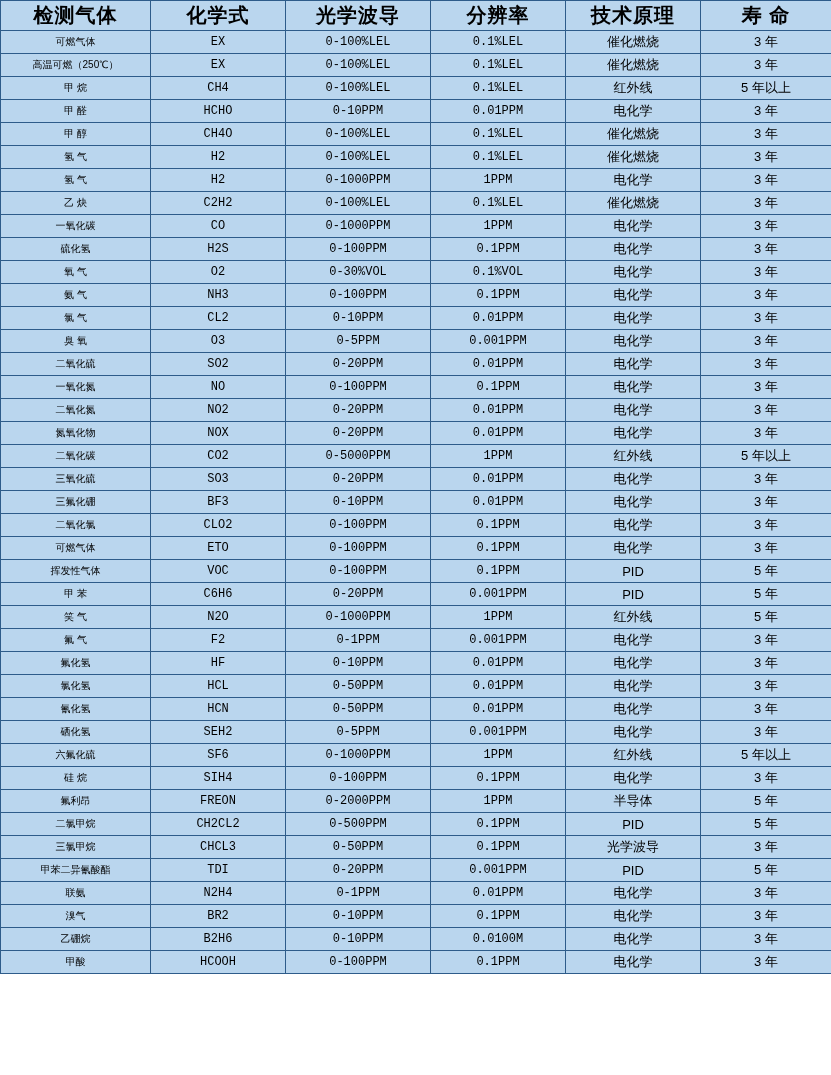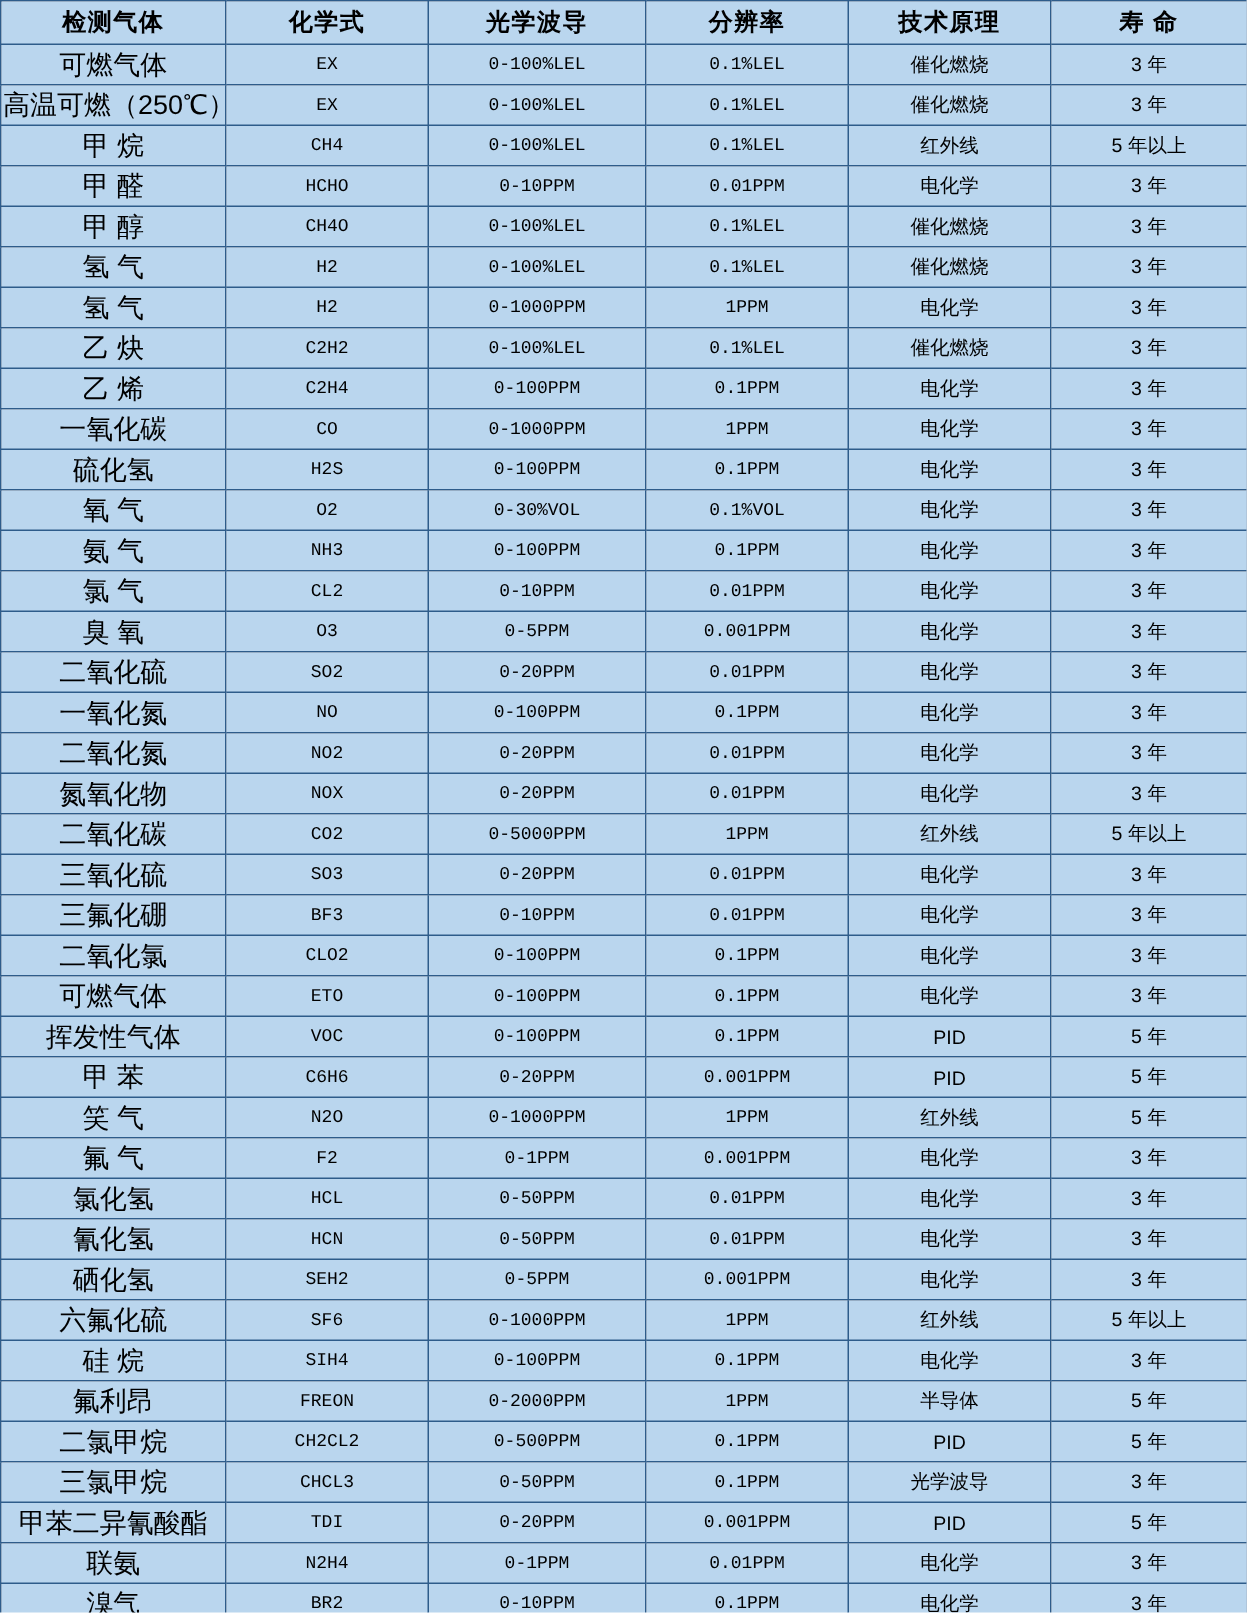--- a/index.html
+++ b/index.html
@@ -22,32 +22,32 @@
     border: 1px solid #2e5c8a;
     text-align: center;
     vertical-align: middle;
     color: #000000;
     background: #bad6ee;
     white-space: nowrap;
     overflow: hidden;
   }
   table.gas-table thead th {
     height: 26px;
-    font-size: 16px;
+    font-size: 20px;
     font-weight: bold;
     letter-spacing: 1px;
     background: #bad6ee;
   }
   table.gas-table tbody td {
     height: 20px;
     font-size: 13px;
     font-weight: normal;
   }
   table.gas-table tbody td.c0 {
-    font-size: 18px;
+    font-size: 10px;
   }
   table.gas-table tbody td.c1,
   table.gas-table tbody td.c2,
   table.gas-table tbody td.c3 {
     font-family: "Liberation Mono", monospace;
     font-size: 12px;
   }
   col.w0 { width: 150px; }
   col.w1 { width: 135px; }
   col.w2 { width: 145px; }
@@ -136,28 +136,20 @@
       </tr>
       <tr>
         <td class="c0">乙 炔</td>
         <td class="c1">C2H2</td>
         <td class="c2">0-100%LEL</td>
         <td class="c3">0.1%LEL</td>
         <td class="c4">催化燃烧</td>
         <td class="c5">3 年</td>
       </tr>
       <tr>
-        <td class="c0">乙 烯</td>
-        <td class="c1">C2H4</td>
-        <td class="c2">0-100PPM</td>
-        <td class="c3">0.1PPM</td>
-        <td class="c4">电化学</td>
-        <td class="c5">3 年</td>
-      </tr>
-      <tr>
         <td class="c0">一氧化碳</td>
         <td class="c1">CO</td>
         <td class="c2">0-1000PPM</td>
         <td class="c3">1PPM</td>
         <td class="c4">电化学</td>
         <td class="c5">3 年</td>
       </tr>
       <tr>
         <td class="c0">硫化氢</td>
         <td class="c1">H2S</td>
@@ -296,20 +288,28 @@
       </tr>
       <tr>
         <td class="c0">氟 气</td>
         <td class="c1">F2</td>
         <td class="c2">0-1PPM</td>
         <td class="c3">0.001PPM</td>
         <td class="c4">电化学</td>
         <td class="c5">3 年</td>
       </tr>
       <tr>
+        <td class="c0">氟化氢</td>
+        <td class="c1">HF</td>
+        <td class="c2">0-10PPM</td>
+        <td class="c3">0.01PPM</td>
+        <td class="c4">电化学</td>
+        <td class="c5">3 年</td>
+      </tr>
+      <tr>
         <td class="c0">氯化氢</td>
         <td class="c1">HCL</td>
         <td class="c2">0-50PPM</td>
         <td class="c3">0.01PPM</td>
         <td class="c4">电化学</td>
         <td class="c5">3 年</td>
       </tr>
       <tr>
         <td class="c0">氰化氢</td>
         <td class="c1">HCN</td>

